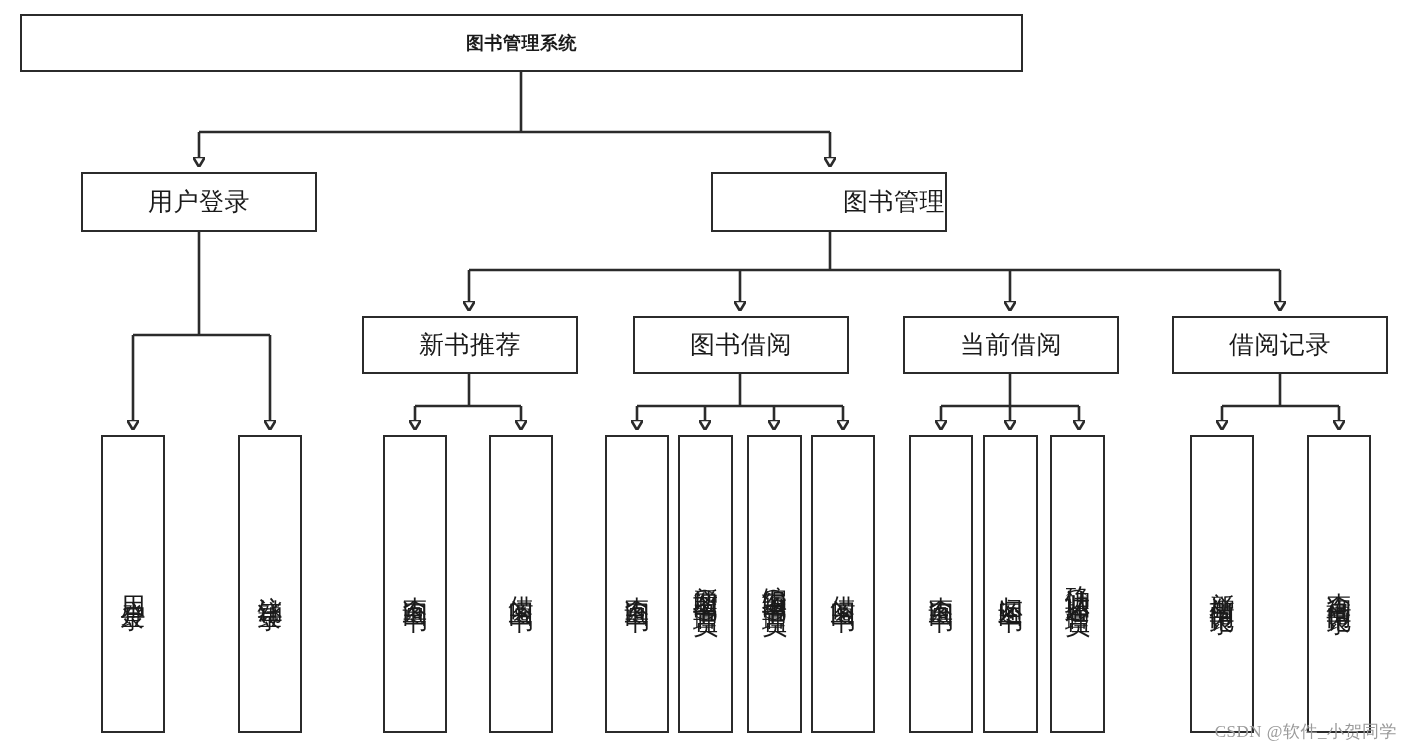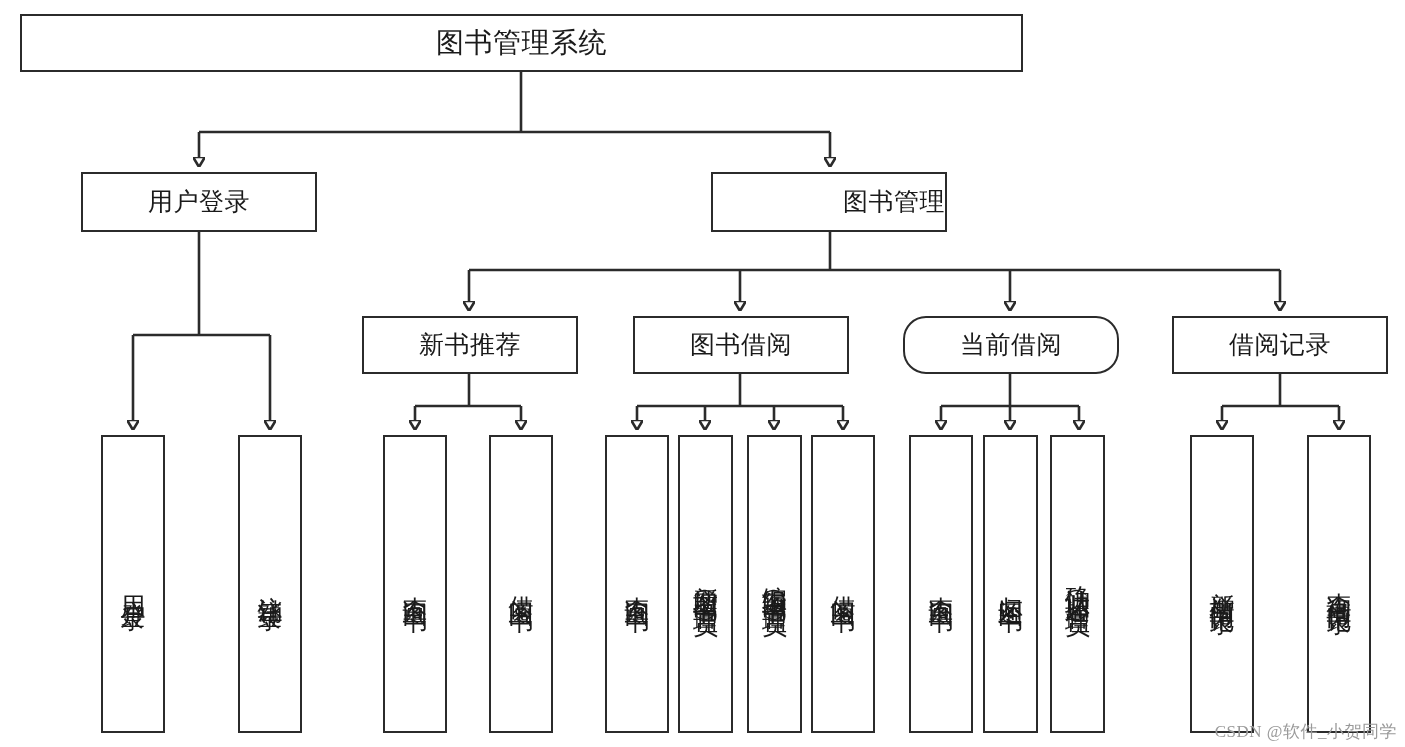--- a/index.html
+++ b/index.html
@@ -30,21 +30,21 @@
     display: block;
     text-align: center;
     line-height: 1.18;
     white-space: pre;
   }
   
   .h-node .label {
     font-size: 25px;
     letter-spacing: 0.5px;
   }
-  .root .label { font-size: 28px; }
+  .root .label { font-size: 18px; font-weight: bold; }
   
   .v-node {
     padding: 6px 0;
   }
   .v-node .label {
     writing-mode: vertical-rl;
     text-orientation: upright;
     font-size: 25px;
     letter-spacing: 4px;
     line-height: 1;
@@ -142,21 +142,21 @@
   </div>
 
   <div class="node h-node" style="left:362px; top:316px; width:216px; height:58px;">
     <span class="label">新书推荐</span>
   </div>
 
   <div class="node h-node" style="left:633px; top:316px; width:216px; height:58px;">
     <span class="label">图书借阅</span>
   </div>
 
-  <div class="node h-node" style="left:903px; top:316px; width:216px; height:58px;border-radius:23px;">
+  <div class="node h-node" style="left:903px; top:316px; width:216px; height:58px;">
     <span class="label">当前借阅</span>
   </div>
 
   <div class="node h-node" style="left:1172px; top:316px; width:216px; height:58px;">
     <span class="label">借阅记录</span>
   </div>
 
   <div class="node v-node" style="left:101px; top:435px; width:64px; height:298px;">
     <span class="label">用户登录</span>
   </div>

